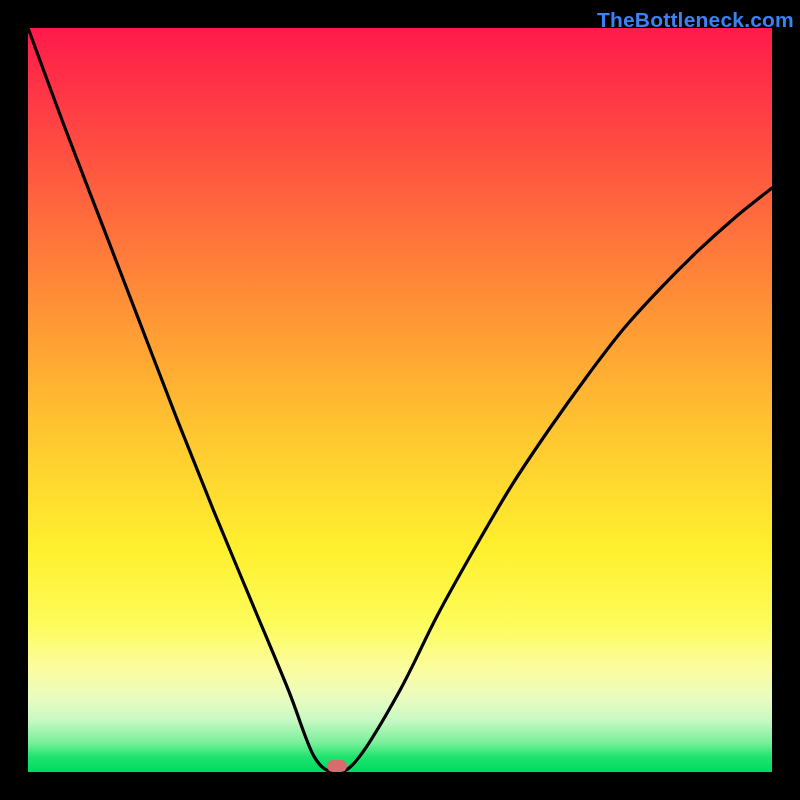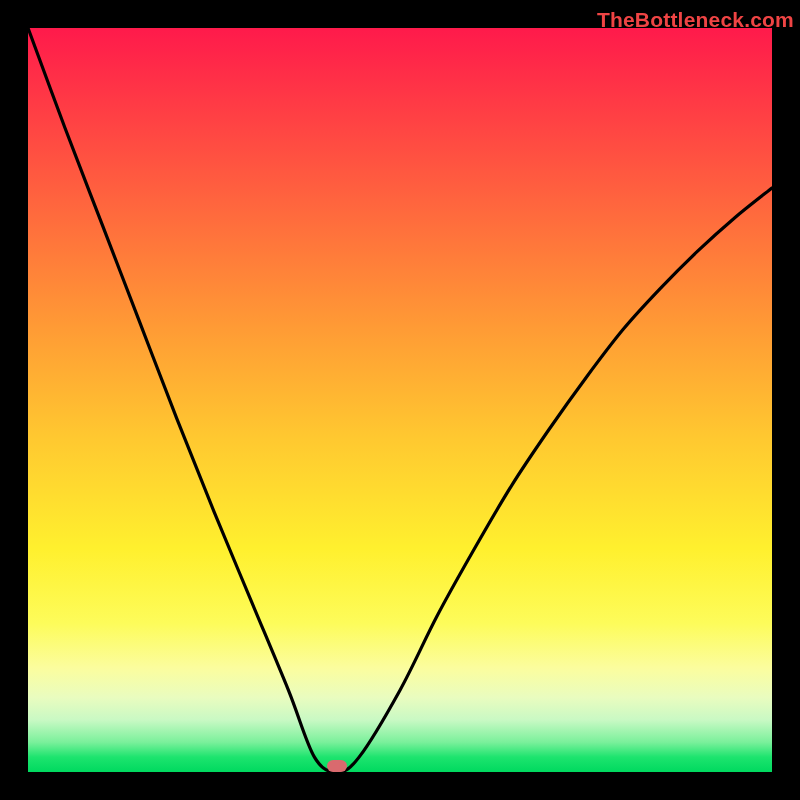--- a/index.html
+++ b/index.html
@@ -43,21 +43,21 @@
       #e9fcbf 90%,
       #c9f9c4 93%,
       #7af09b 96%,
       #1de46e 98%,
       #00d95f 100%);
   }
   .watermark {
     position: absolute;
     top: 8px;
     right: 6px;
-    color: #ef4444;
+    color: #3b82f6;
     font-size: 21px;
     font-weight: 600;
     letter-spacing: 0.2px;
     user-select: none;
   }
   svg.curve {
     position: absolute;
     left: 0; top: 0;
     width: 100%; height: 100%;
   }

